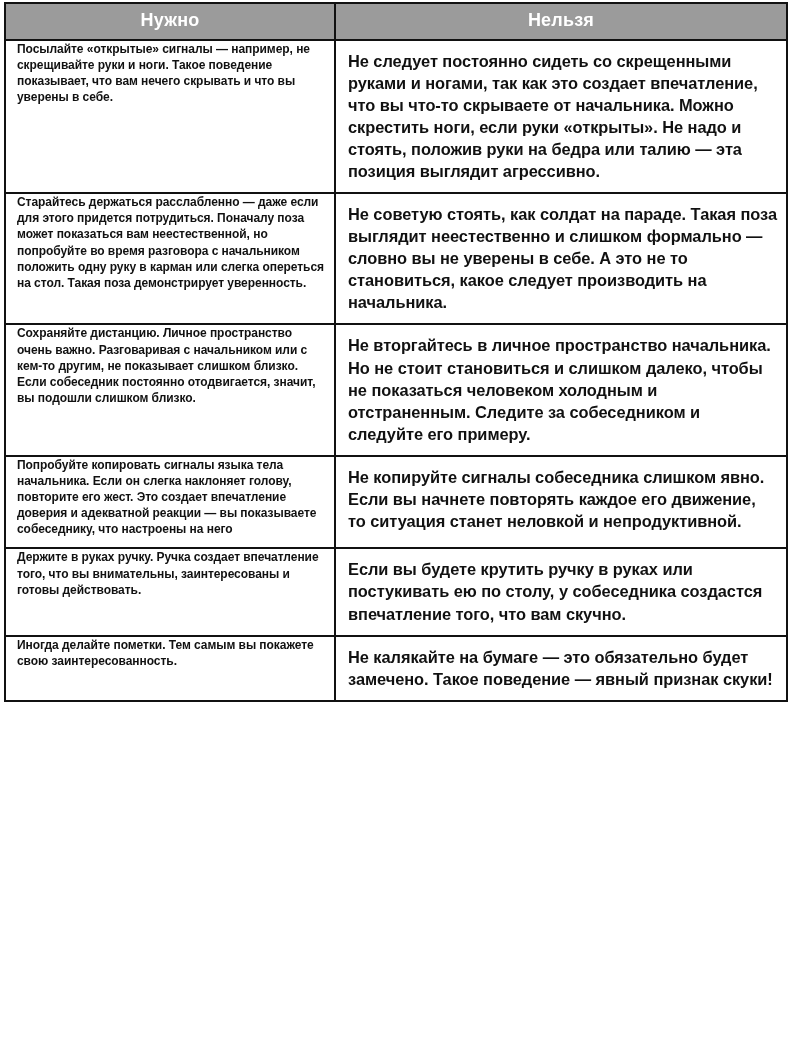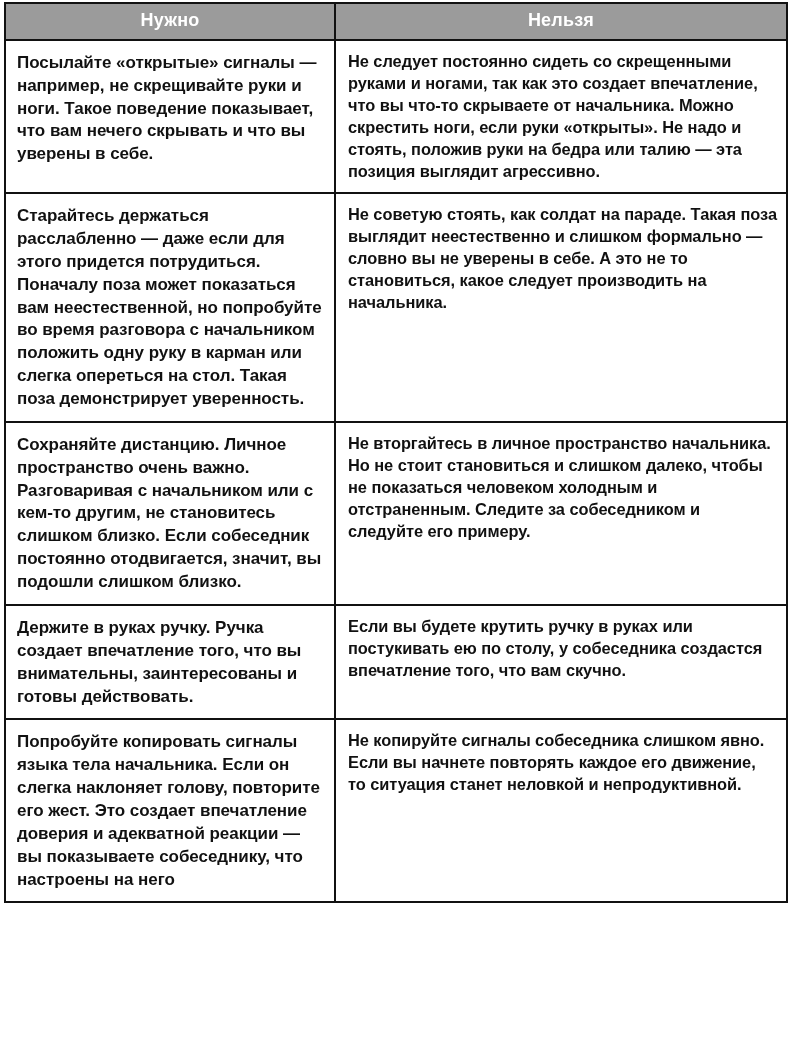--- a/index.html
+++ b/index.html
@@ -48,23 +48,23 @@
   thead th.th-right { border-right: none; margin-left: 16px; }
 
   tbody td {
     border: 2px solid #111111;
     vertical-align: top;
     color: #111111;
     font-weight: bold;
     background: #ffffff;
   }
   tbody td.cell-do {
-    font-size: 17px;
+    font-size: 12px;
     line-height: 1.345;
-    padding: 11px 8px 10px 11px;
+    padding: 0 8px 10px 11px;
     letter-spacing: -0.05px;
   }
   tbody td.cell-dont {
     font-size: 16.4px;
     line-height: 1.345;
     padding: 9px 9px 10px 12px;
     letter-spacing: -0.05px;
   }
   tbody tr td:first-child { border-left: none; }
   tbody tr td:last-child  { border-right: none; }
@@ -99,37 +99,45 @@
       <tr>
         <td class="cell-do">
           <p class="cell-text">Старайтесь держаться расслабленно — даже если для этого придется потрудиться. Поначалу поза может показаться вам неестественной, но попробуйте во время разговора с начальником положить одну руку в карман или слегка опереться на стол. Такая поза демонстрирует уверенность.</p>
         </td>
         <td class="cell-dont">
           <p class="cell-text">Не советую стоять, как солдат на параде. Такая поза выглядит неестественно и слишком формально — словно вы не уверены в себе. А это не то становиться, какое следует производить на начальника.</p>
         </td>
       </tr>
       <tr>
         <td class="cell-do">
-          <p class="cell-text">Сохраняйте дистанцию. Личное пространство очень важно. Разговаривая с начальником или с кем-то другим, не становитесь слишком близко. Если собеседник постоянно отодвигается, значит, вы подошли слишком близко.</p>
+          <p class="cell-text">Сохраняйте дистанцию. Личное пространство очень важно. Разговаривая с начальником или с кем-то другим, не показывает слишком близко. Если собеседник постоянно отодвигается, значит, вы подошли слишком близко.</p>
         </td>
         <td class="cell-dont">
           <p class="cell-text">Не вторгайтесь в личное пространство начальника. Но не стоит становиться и слишком далеко, чтобы не показаться человеком холодным и отстраненным. Следите за собеседником и следуйте его примеру.</p>
+        </td>
+      </tr>
+      <tr>
+        <td class="cell-do">
+          <p class="cell-text">Попробуйте копировать сигналы языка тела начальника. Если он слегка наклоняет голову, повторите его жест. Это создает впечатление доверия и адекватной реакции — вы показываете собеседнику, что настроены на него</p>
+        </td>
+        <td class="cell-dont">
+          <p class="cell-text">Не копируйте сигналы собеседника слишком явно. Если вы начнете повторять каждое его движение, то ситуация станет неловкой и непродуктивной.</p>
         </td>
       </tr>
       <tr>
         <td class="cell-do">
           <p class="cell-text">Держите в руках ручку. Ручка создает впечатление того, что вы внимательны, заинтересованы и готовы действовать.</p>
         </td>
         <td class="cell-dont">
           <p class="cell-text">Если вы будете крутить ручку в руках или постукивать ею по столу, у собеседника создастся впечатление того, что вам скучно.</p>
         </td>
       </tr>
       <tr>
         <td class="cell-do">
-          <p class="cell-text">Попробуйте копировать сигналы языка тела начальника. Если он слегка наклоняет голову, повторите его жест. Это создает впечатление доверия и адекватной реакции — вы показываете собеседнику, что настроены на него</p>
+          <p class="cell-text">Иногда делайте пометки. Тем самым вы покажете свою заинтересованность.</p>
         </td>
         <td class="cell-dont">
-          <p class="cell-text">Не копируйте сигналы собеседника слишком явно. Если вы начнете повторять каждое его движение, то ситуация станет неловкой и непродуктивной.</p>
+          <p class="cell-text">Не калякайте на бумаге — это обязательно будет замечено. Такое поведение — явный признак скуки!</p>
         </td>
       </tr>
     </tbody>
   </table>
 </div>
 
 </body></html>

